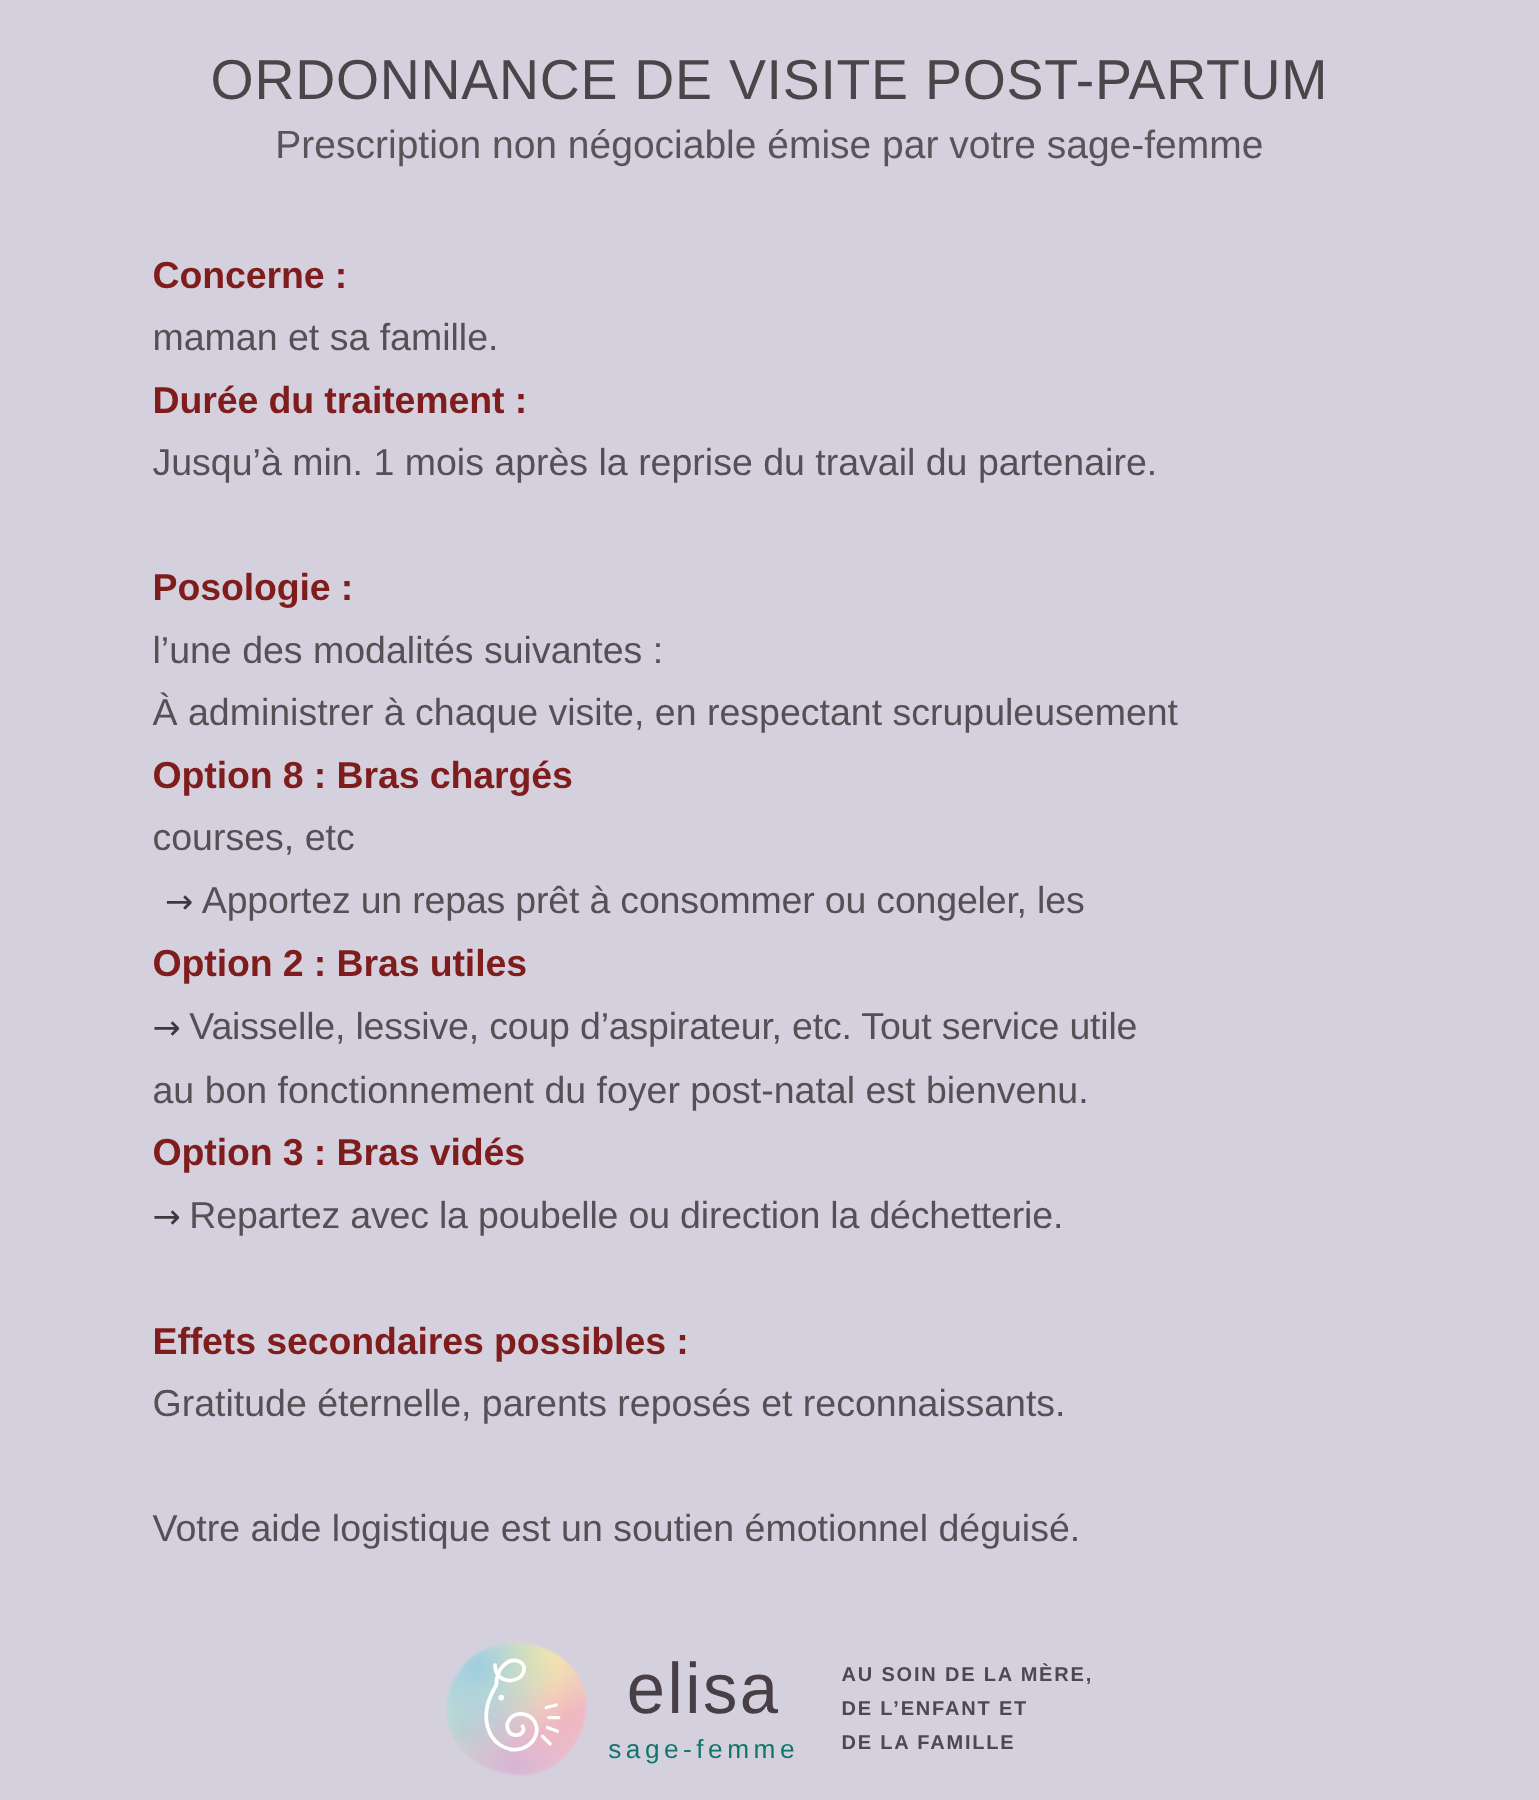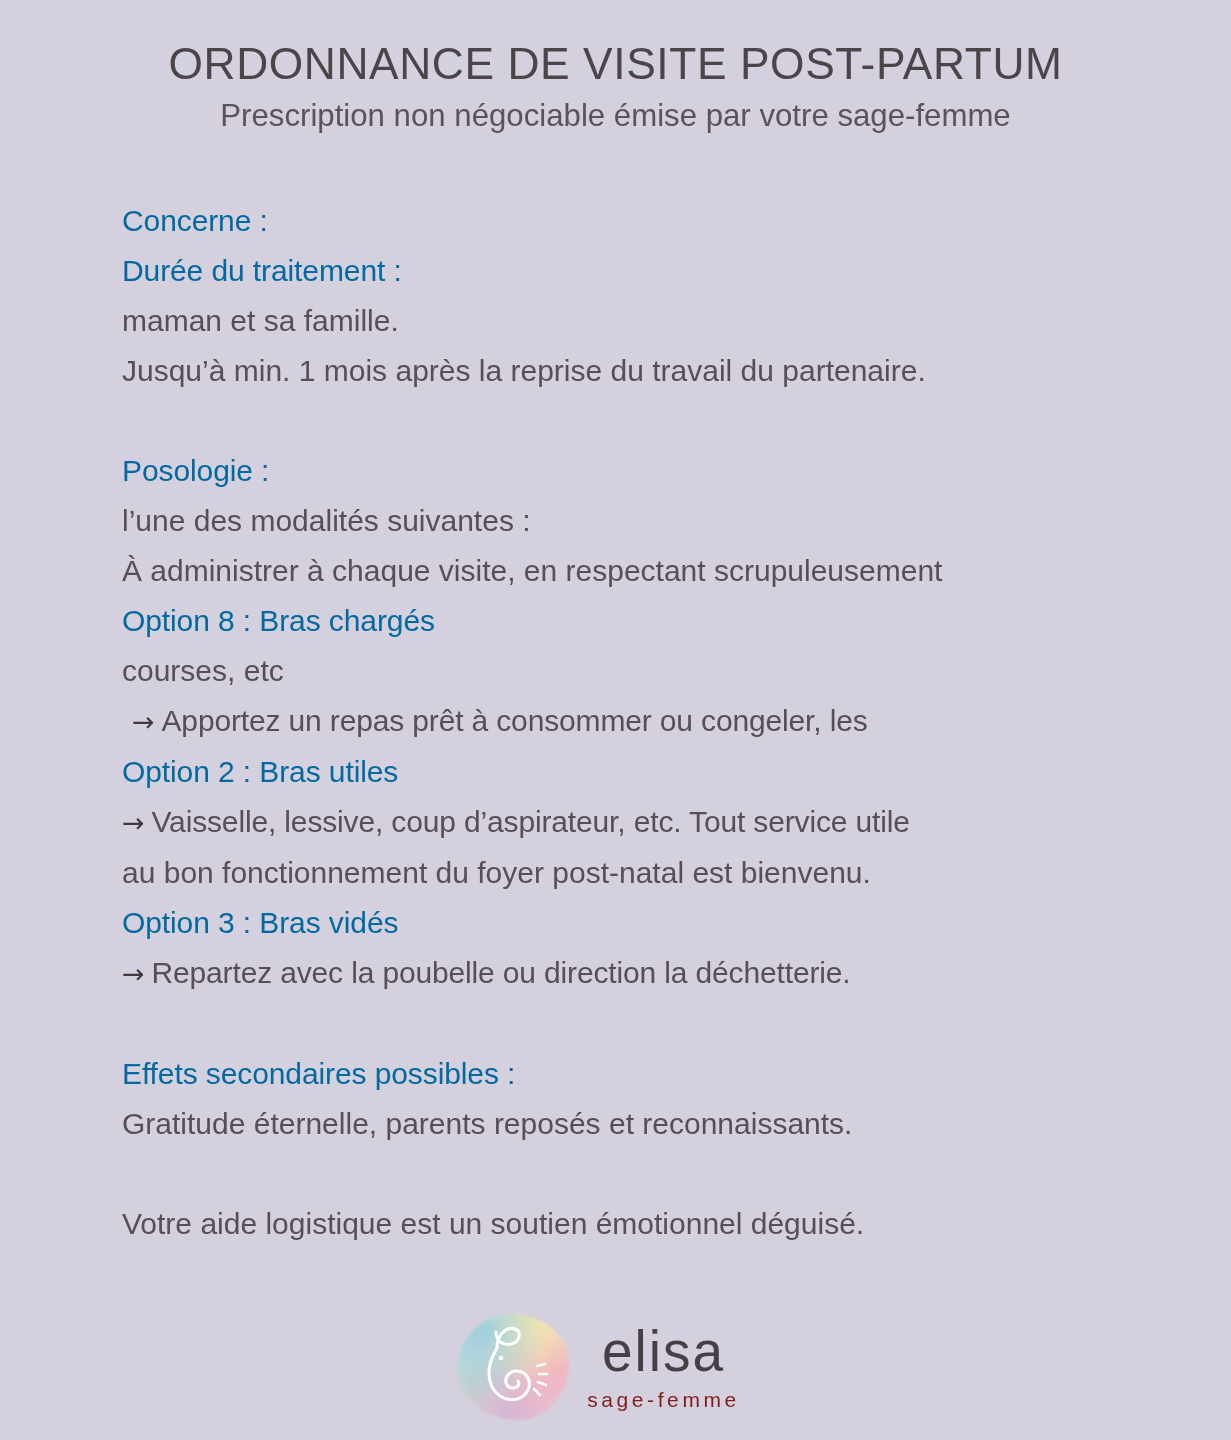--- a/index.html
+++ b/index.html
@@ -54,22 +54,22 @@
     width: 1010px;
   }
   .line {
     font-size: 30px;
     line-height: 50px;
     color: #574f56;
     white-space: nowrap;
     font-weight: 400;
   }
   .line.bold {
-    font-weight: 400;
-    color: #0369a1;
+    font-weight: 700;
+    color: #7f1d1d;
     letter-spacing: -0.1px;
   }
   .line.arrow {
     letter-spacing: -0.15px;
   }
   .line.arrow-indent {
     padding-left: 10px;
   }
   .spacer-line {
     height: 50px;
@@ -130,21 +130,21 @@
     font-weight: 400;
     letter-spacing: 2px;
     color: #473f45;
     line-height: 1;
     font-family: "Liberation Sans", sans-serif;
     transform: scaleY(1.04);
   }
   .wordmark-role {
     font-size: 21px;
     letter-spacing: 3.6px;
-    color: #7f1d1d;
+    color: #0f766e;
     line-height: 1;
     margin-top: 10px;
     font-family: "Liberation Sans", sans-serif;
   }
 
   .tagline {
     flex: 0 0 auto;
     display: flex;
     flex-direction: column;
     justify-content: center;
@@ -163,22 +163,22 @@
 
 <div class="sheet">
 
   <div class="header">
     <h1 class="doc-title">ORDONNANCE DE VISITE POST-PARTUM</h1>
     <p class="doc-subtitle">Prescription non négociable émise par votre sage-femme</p>
   </div>
 
   <div class="body-block" id="body-block">
       <div class="line bold">Concerne :</div>
+      <div class="line">maman et sa famille.</div>
       <div class="line bold">Durée du traitement :</div>
-      <div class="line">maman et sa famille.</div>
       <div class="line">Jusqu’à min. 1 mois après la reprise du travail du partenaire.</div>
       <div class="spacer-line"></div>
       <div class="line bold">Posologie :</div>
       <div class="line">l’une des modalités suivantes :</div>
       <div class="line">À administrer à chaque visite, en respectant scrupuleusement</div>
       <div class="line bold">Option 8 : Bras chargés</div>
       <div class="line">courses, etc</div>
       <div class="line arrow arrow-indent"><span class="arrow-glyph">→</span><span>Apportez un repas prêt à consommer ou congeler, les</span></div>
       <div class="line bold">Option 2 : Bras utiles</div>
       <div class="line arrow"><span class="arrow-glyph">→</span><span>Vaisselle, lessive, coup d’aspirateur, etc. Tout service utile</span></div>
@@ -209,16 +209,21 @@
           <line x1="77" y1="75" x2="83" y2="81"></line>
         </g>
       </svg>
     </div>
 
     <div class="wordmark">
       <div class="wordmark-name">elisa</div>
       <div class="wordmark-role">sage-femme</div>
     </div>
 
+    <div class="tagline" id="tagline-block">
+        <div class="tagline-line">AU SOIN DE LA MÈRE,</div>
+        <div class="tagline-line">DE L’ENFANT ET</div>
+        <div class="tagline-line">DE LA FAMILLE</div>
+      </div>
 
   </div>
 
 </div>
 
 </body></html>

